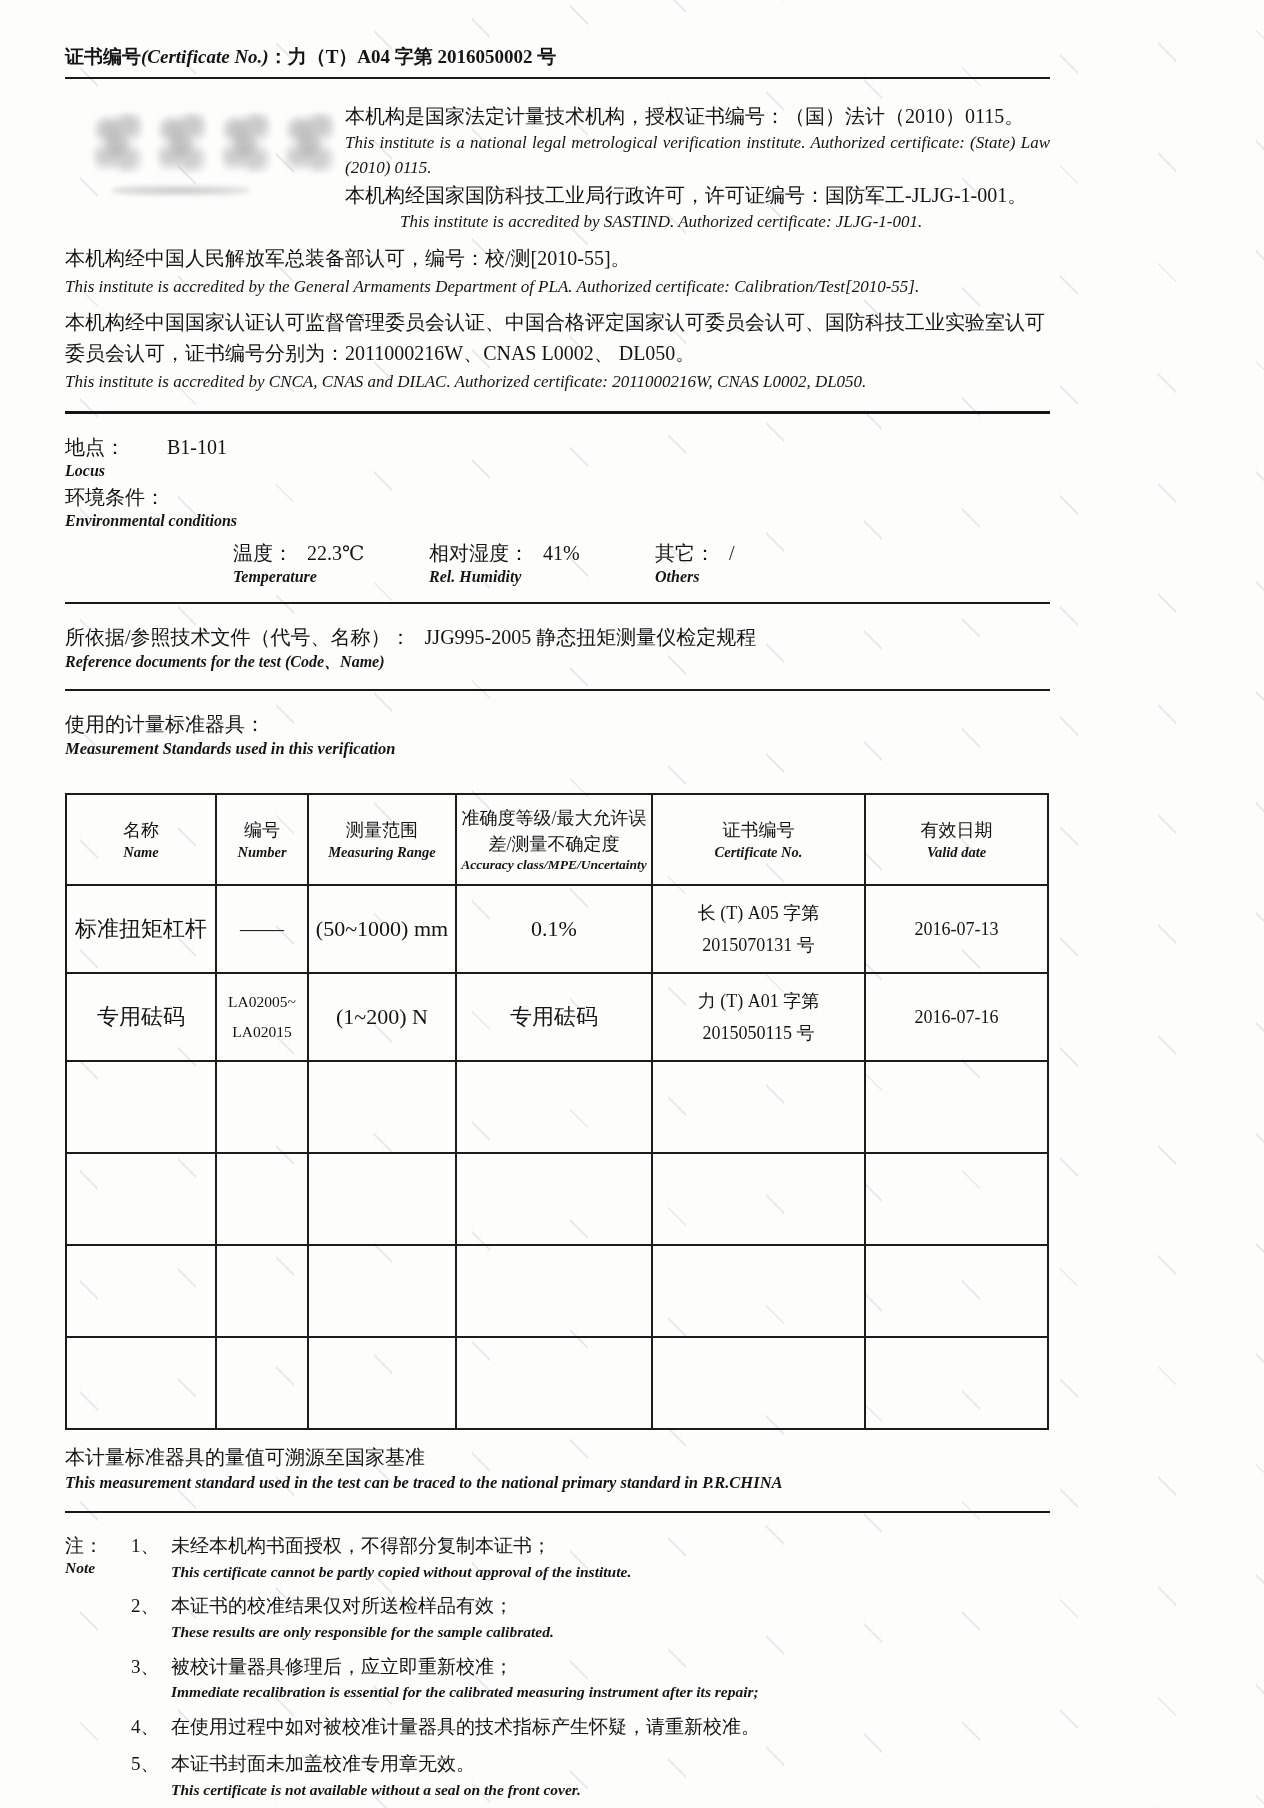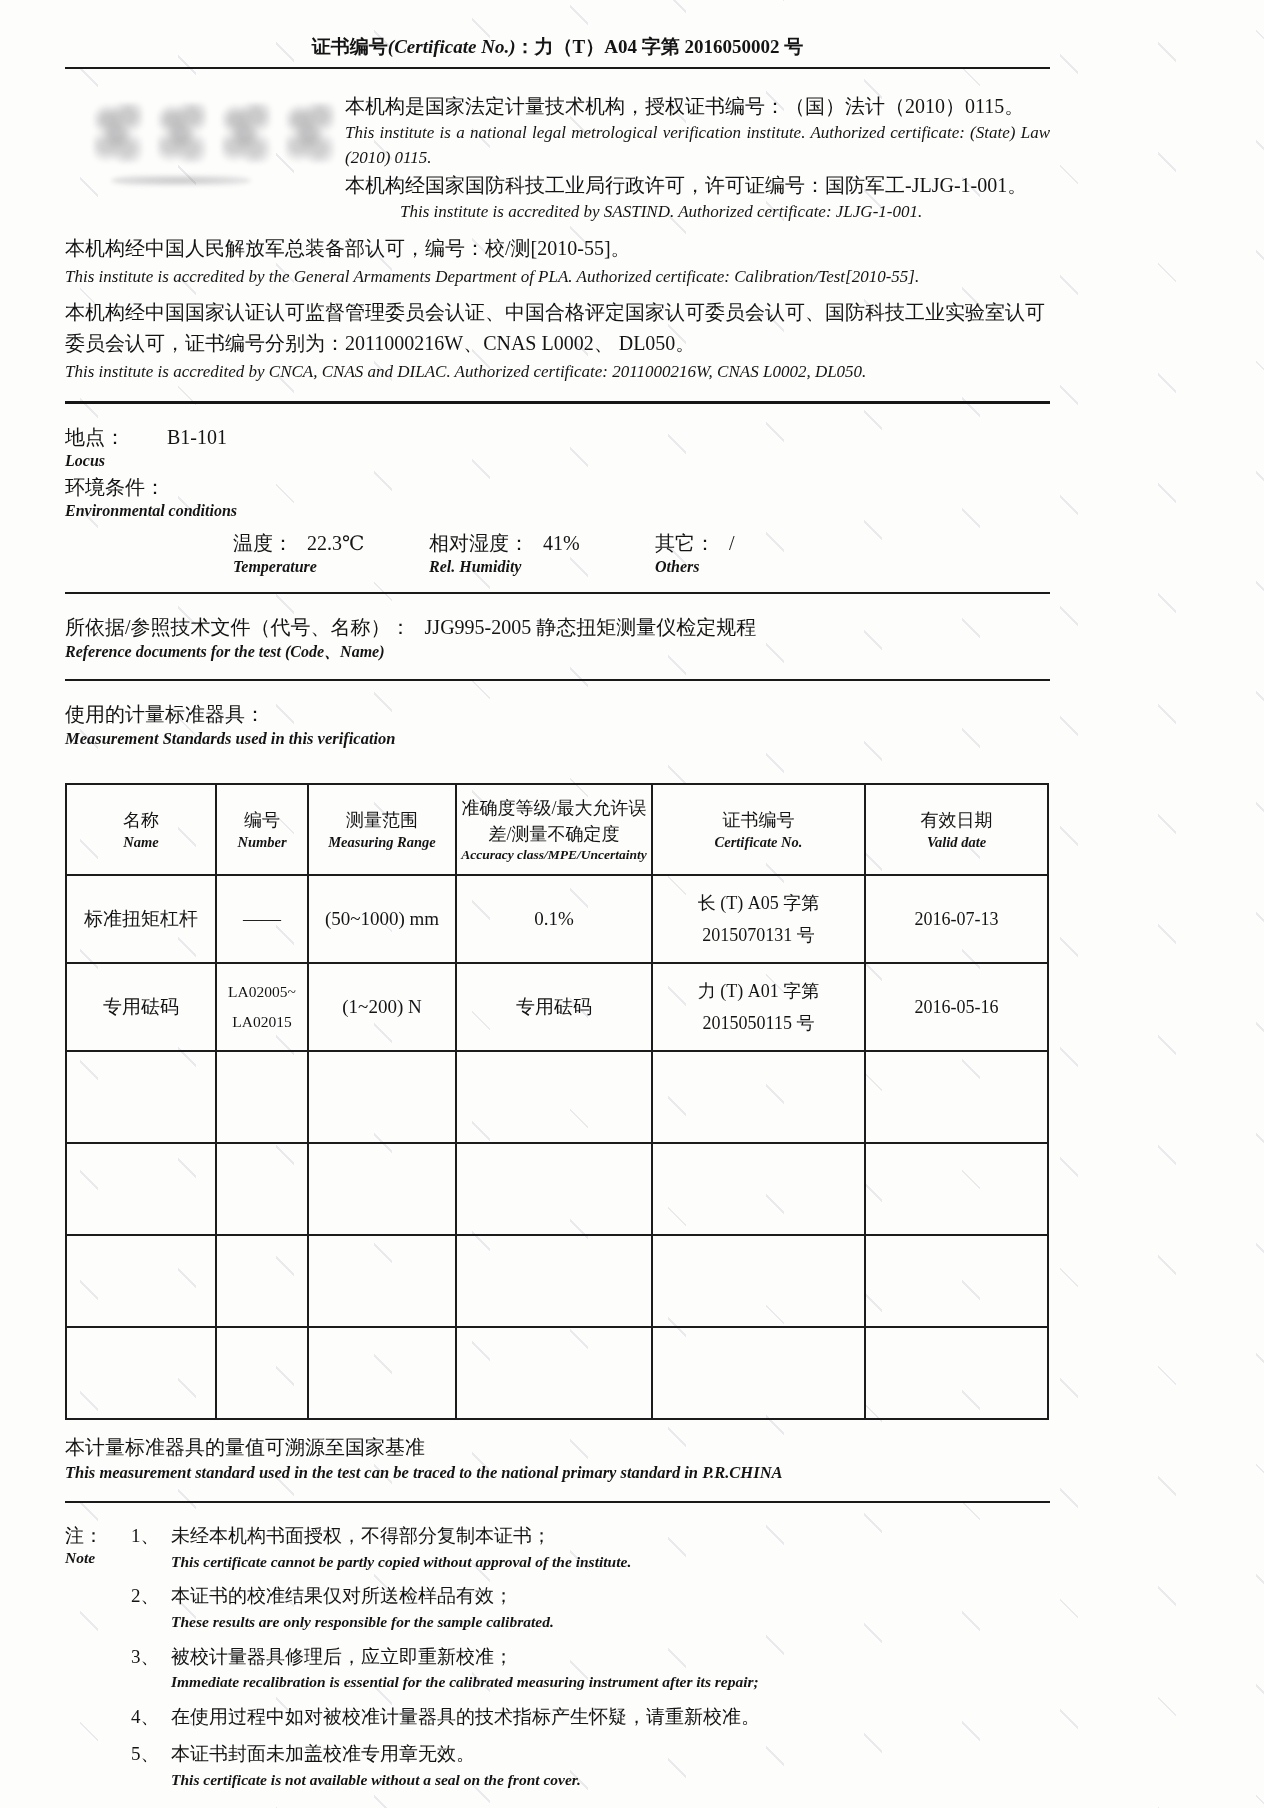--- a/index.html
+++ b/index.html
@@ -16,21 +16,21 @@
       repeating-linear-gradient(45deg,transparent 0 38px,rgba(120,120,138,0.30) 38px 40px,transparent 40px 78px);
     opacity:.45;
   }
   .content{position:relative;z-index:1;padding:0 0 0 65px;width:985px;}
   .zh{font-size:20px;}
   .en{font-style:italic;}
   .en-b{font-style:italic;font-weight:bold;}
   .rule{border:0;border-top:2.5px solid #1a1a1a;margin:0;}
   .rule-thick{border-top:3px solid #161616;}
   
-  .hdr{padding-top:34px;text-align:center;font-weight:bold;font-size:19px;padding-right:0px;}
+  .hdr{padding-top:44px;text-align:left;font-weight:bold;font-size:19px;padding-right:0px;}
   .hdr .en{font-weight:bold;}
   .hdr-rule{margin-top:7px;}
   
   .intro{display:flex;margin-top:20px;}
   .logo{width:280px;height:112px;position:relative;flex:0 0 280px;}
   .glyphrow{display:flex;gap:14px;padding:14px 0 0 28px;}
   .glyph{width:50px;height:60px;
     background:
       radial-gradient(circle at 30% 28%,rgba(70,70,76,.55) 0 9%,transparent 30%),
       radial-gradient(circle at 70% 22%,rgba(70,70,76,.50) 0 10%,transparent 32%),
@@ -69,21 +69,21 @@
   
   .std{margin-top:20px;}
   
   table.std-tbl{border-collapse:collapse;margin-top:34px;width:982px;table-layout:fixed;}
   .std-tbl th,.std-tbl td{border:2px solid #1c1c1c;text-align:center;vertical-align:middle;
     white-space:pre-line;padding:2px 4px;overflow:hidden;}
   .std-tbl th{font-weight:normal;height:85px;}
   .th-zh{font-size:18px;display:block;line-height:1.45;}
   .th-en{font-size:14.5px;display:block;font-style:italic;font-weight:bold;line-height:1.25;}
   .th-en-sm{font-size:13.5px;}
-  .std-tbl td{font-size:19px;height:82px;line-height:1.6;}
+  .std-tbl td{font-size:22px;height:82px;line-height:1.6;}
   .std-tbl tr.empty td{height:86px;}
   td.cell-number{font-size:15.5px;line-height:1.9;}
   td.cell-cert{font-size:18px;line-height:1.8;}
   td.cell-valid{font-size:18px;}
   
   .trace{margin-top:14px;}
   .trace .en{font-size:16.5px;margin-top:2px;}
   .trace-rule{margin-top:18px;}
   
   .notes{margin-top:20px;display:flex;}
@@ -216,21 +216,21 @@
           <td class="cell-valid">2016-07-13</td>
         </tr>
         <tr>
           <td>专用砝码</td>
           <td class="cell-number">LA02005~
 LA02015</td>
           <td>(1~200) N</td>
           <td>专用砝码</td>
           <td class="cell-cert">力 (T) A01 字第
 2015050115 号</td>
-          <td class="cell-valid">2016-05-16</td>
+          <td class="cell-valid">2016-07-16</td>
         </tr>
         <tr class="empty">
           <td></td>
           <td></td>
           <td></td>
           <td></td>
           <td></td>
           <td></td>
         </tr>
         <tr class="empty">

